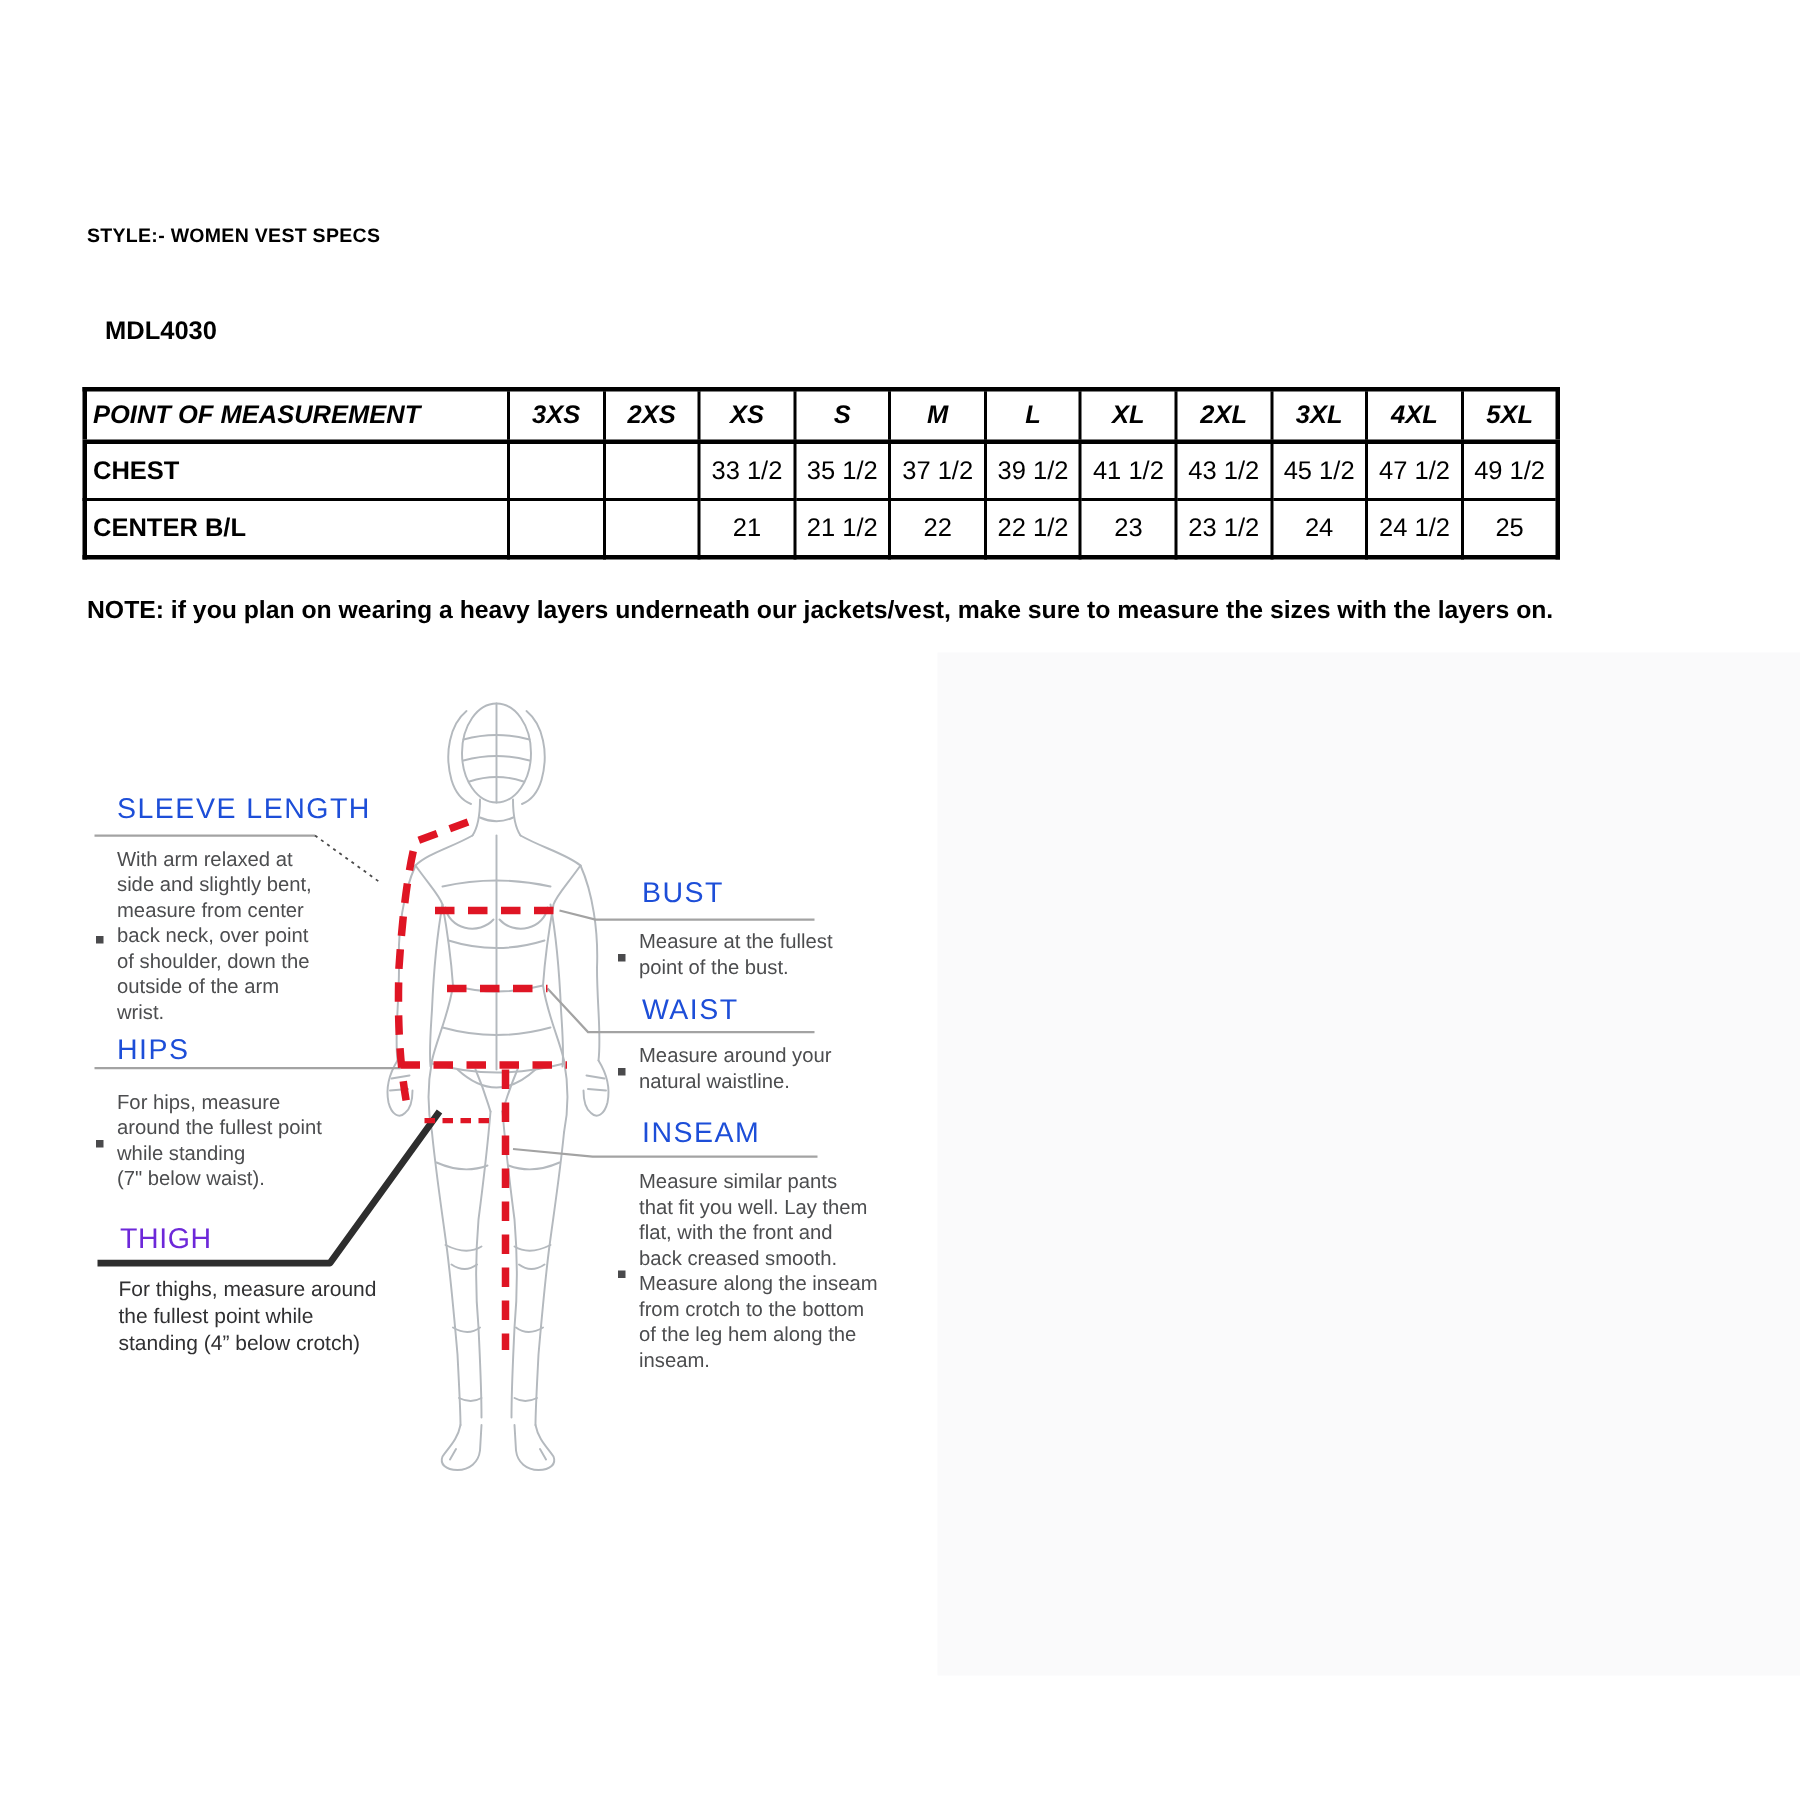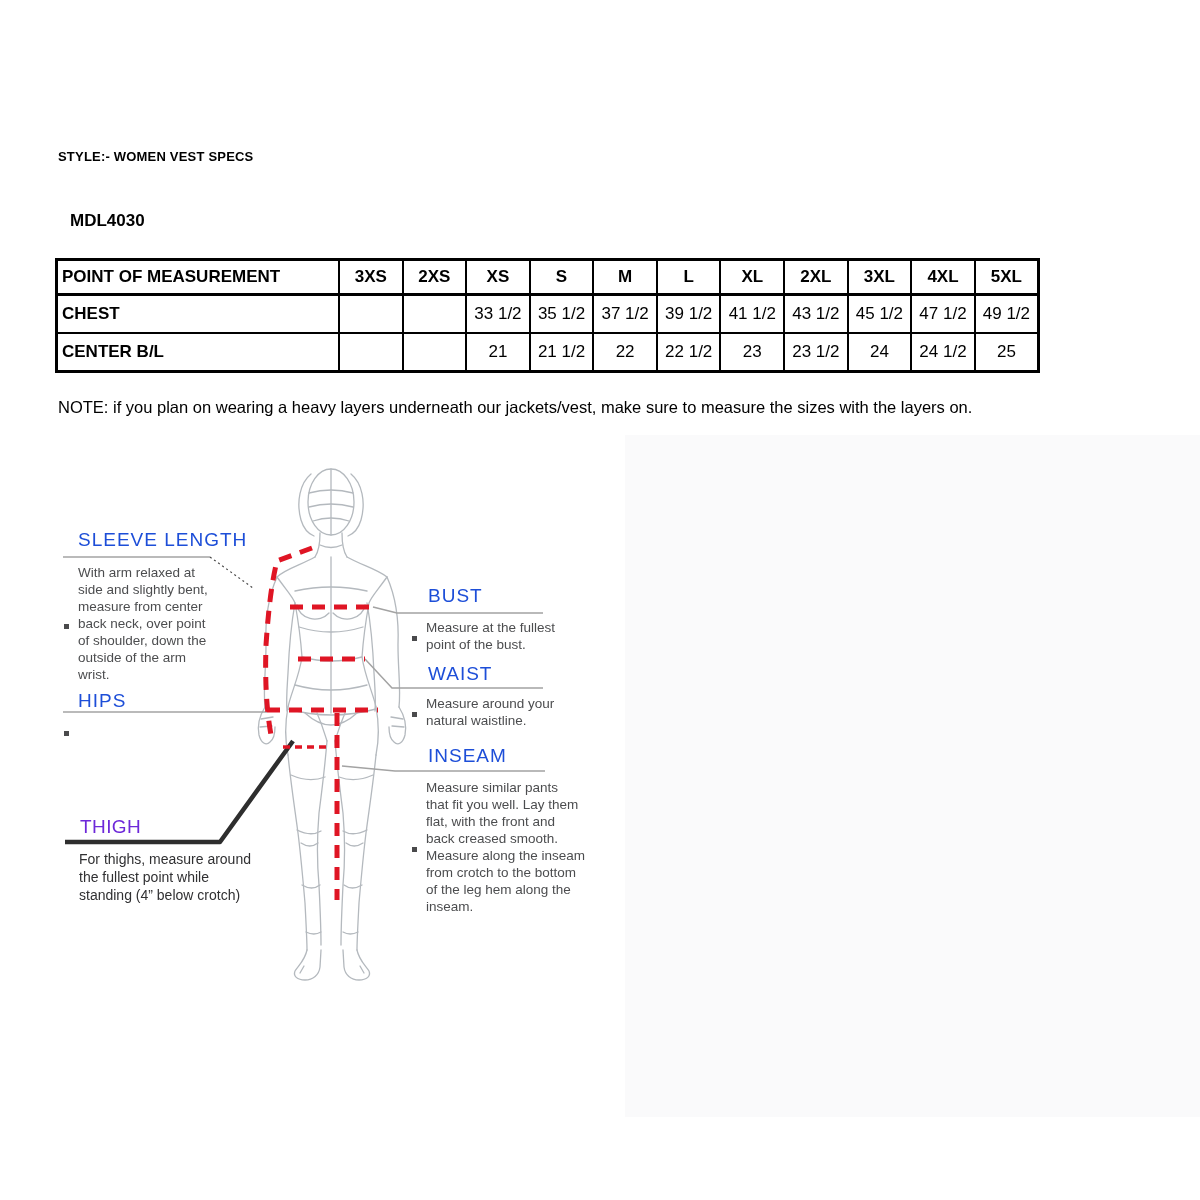--- a/index.html
+++ b/index.html
@@ -3,30 +3,30 @@
 <meta charset="utf-8">
 <style>
   html,body{margin:0;padding:0;background:#ffffff;}
   #page{
     position:relative;width:1200px;height:1200px;background:#ffffff;overflow:hidden;
     font-family:"Liberation Sans", sans-serif;color:#000;
   }
   
   .doc-title{position:absolute;left:58px;top:149px;font-size:13px;font-weight:bold;letter-spacing:.2px;}
   .doc-model{position:absolute;left:70px;top:211px;font-size:17px;font-weight:bold;}
-  .doc-note{position:absolute;left:58px;top:398px;font-size:16.5px;font-weight:normal;width:1080px;}
+  .doc-note{position:absolute;left:58px;top:398px;font-size:16.5px;font-weight:bold;width:1080px;}
   
   table.size-table{
     position:absolute;left:55px;top:258px;width:985px;
     border-collapse:collapse;table-layout:fixed;border:3px solid #000;
   }
   table.size-table th,table.size-table td{
     border:2px solid #000;text-align:center;font-size:17px;padding:0 2px;overflow:hidden;white-space:nowrap;
   }
-  table.size-table th{height:32px;font-weight:bold;}
+  table.size-table th{height:32px;font-weight:bold;font-style:italic;}
   table.size-table td{height:36px;font-weight:normal;}
   table.size-table thead tr{border-bottom:3px solid #000;}
   table.size-table .rowlabel{text-align:left;padding-left:4px;font-weight:bold;width:274px;}
   
   .shade-panel{position:absolute;left:625px;top:435px;width:575px;height:682px;background:#fafafb;}
   #diagram-svg{position:absolute;left:55px;top:445px;}
   .dg-label{position:absolute;font-size:19px;letter-spacing:1px;color:#1d4ed8;font-weight:400;white-space:nowrap;}
   .dg-label.dark{color:#6d28d9;letter-spacing:.4px;}
   .dg-desc{position:absolute;display:flex;gap:9px;align-items:center;}
   .dg-desc p{margin:0;font-size:13.5px;line-height:17px;color:#4c4d4f;white-space:pre-line;}
@@ -188,20 +188,24 @@
 measure from center
 back neck, over point
 of shoulder, down the
 outside of the arm
 wrist.</p>
   </div>
 
   <div class="dg-label" style="left:78px;top:690px">HIPS</div>
   <div class="dg-desc" style="left:64px;top:726px;width:176px">
     <span class="sq"></span>
+    <p>For hips, measure
+around the fullest point
+while standing
+(7" below waist).</p>
   </div>
 
   <div class="dg-label dark" style="left:80px;top:816px">THIGH</div>
   <div class="dg-desc nobullet" style="left:79px;top:850px;width:195px">
     <p>For thighs, measure around
 the fullest point while
 standing (4” below crotch)</p>
   </div>
 
   <div class="dg-label" style="left:428px;top:585px">BUST</div>

